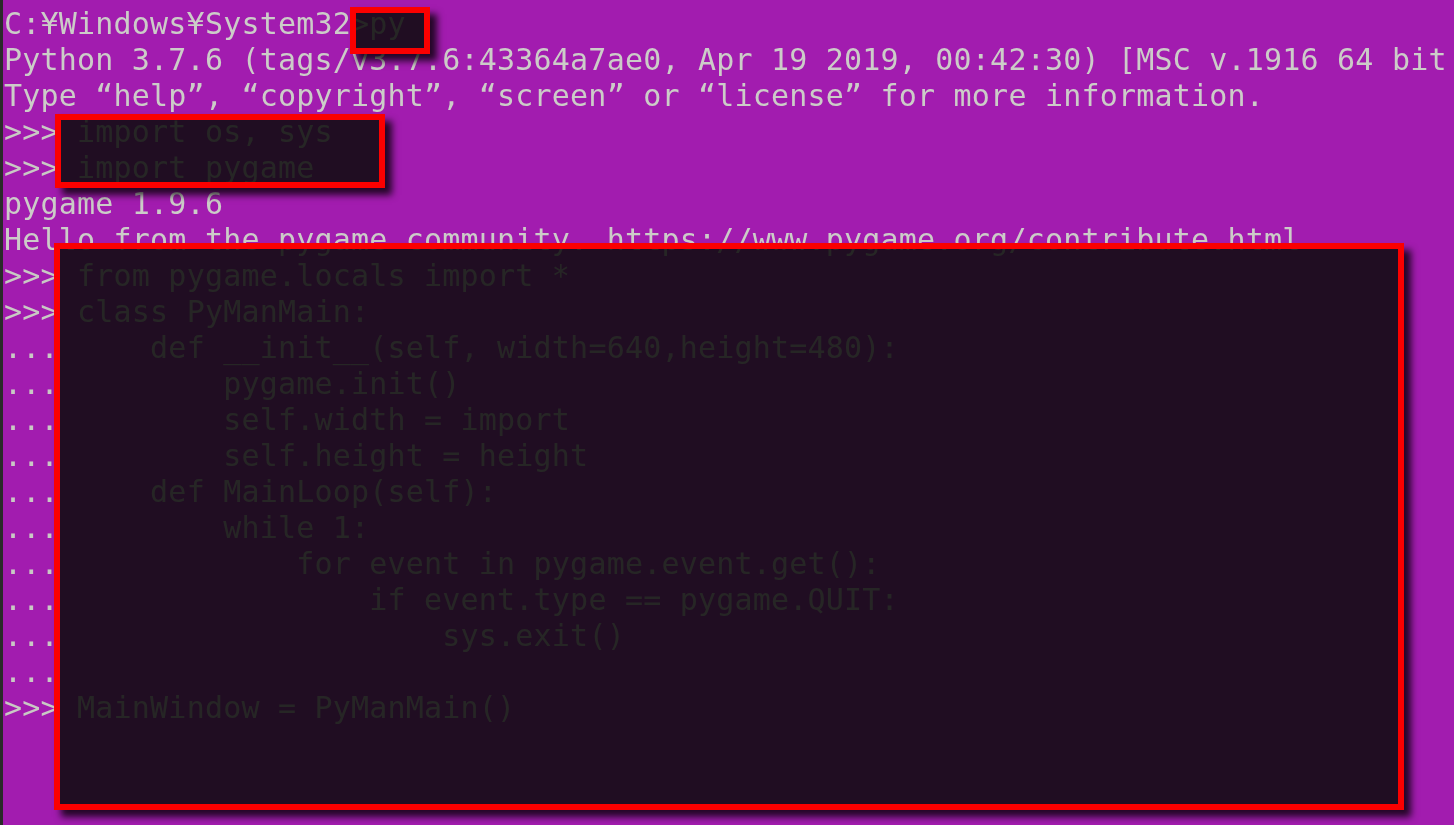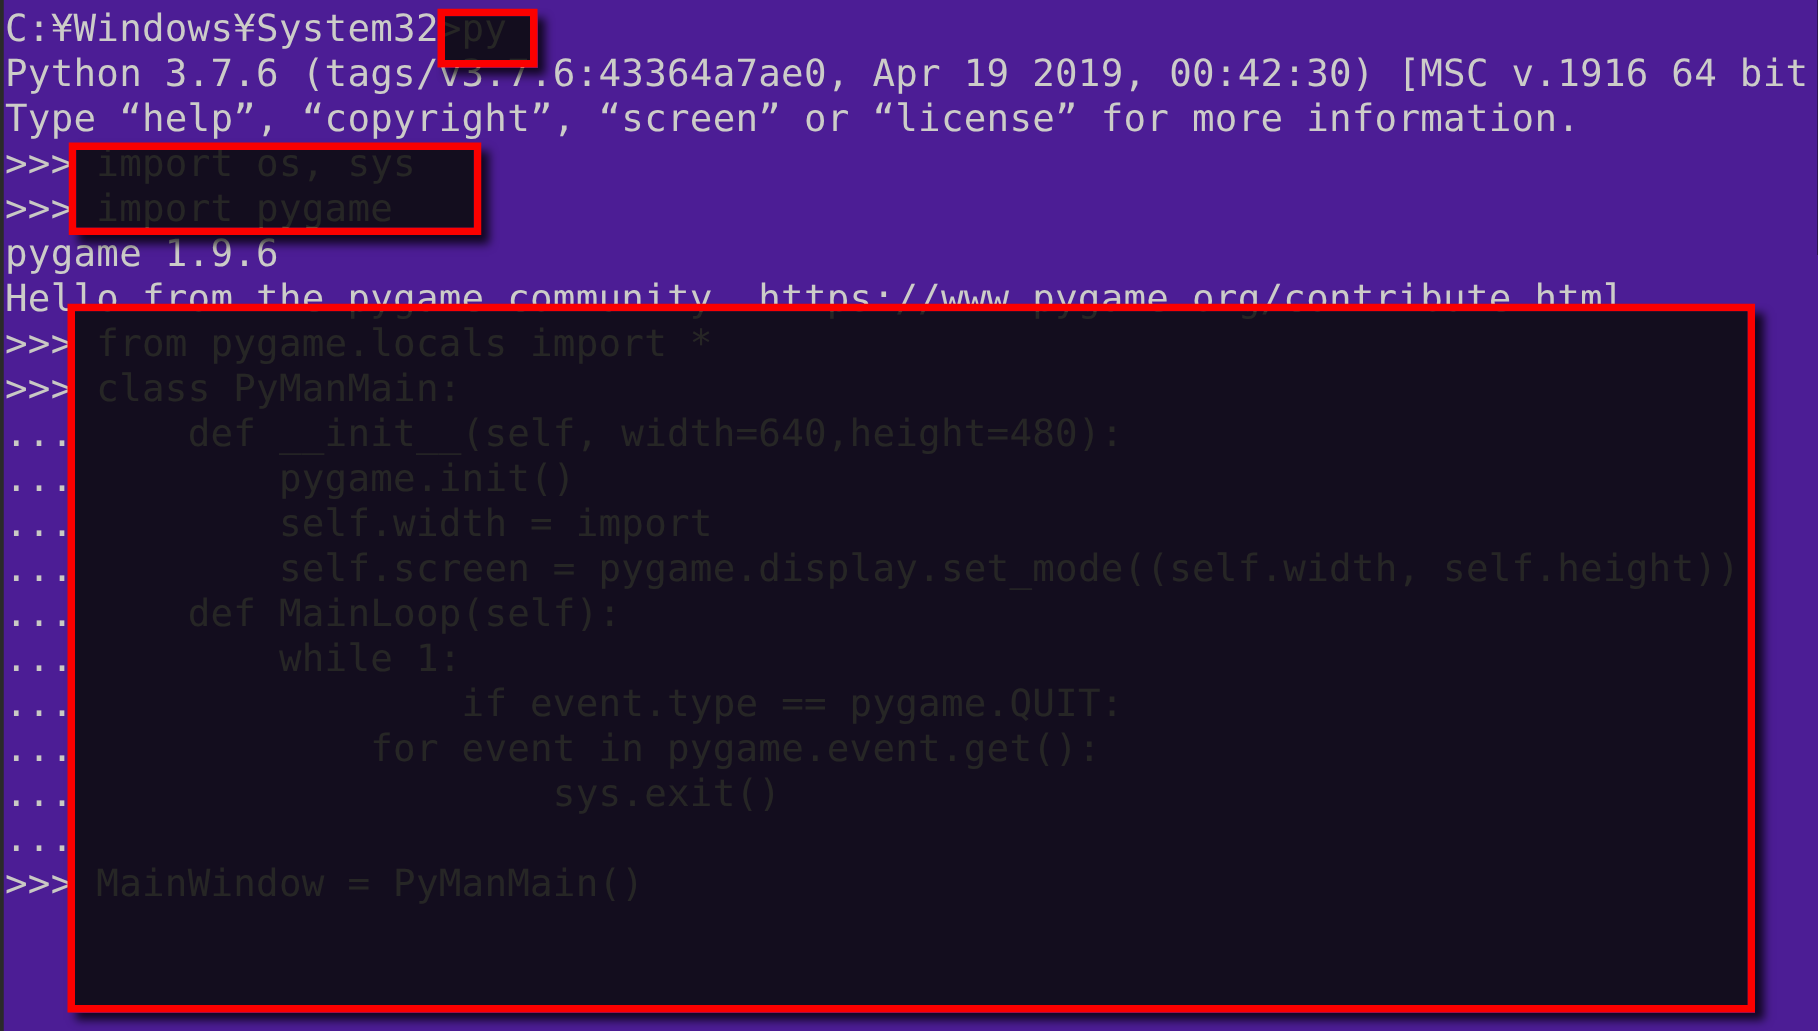--- a/index.html
+++ b/index.html
@@ -13,21 +13,21 @@
     height: 825px;
     overflow: hidden;
     font-family: "DejaVu Sans Mono", "Liberation Mono", monospace;
   }
 
   
   #console {
     position: relative;
     width: 1454px;
     height: 825px;
-    background: #4c1d95;
+    background: #a21caf;
     overflow: hidden;
   }
 
   
   #console::before {
     content: "";
     position: absolute;
     left: 0; top: 0;
     width: 3px; height: 825px;
     background: #2a2a2a;
@@ -88,25 +88,25 @@
     <div class="line"><span class="prompt-chev"></span><span>Type “help”, “copyright”, “screen” or “license” for more information.</span></div>
     <div class="line"><span class="prompt-chev">&gt;&gt;&gt;</span><span> import os, sys</span></div>
     <div class="line"><span class="prompt-chev">&gt;&gt;&gt;</span><span> import pygame</span></div>
     <div class="line"><span class="prompt-chev"></span><span>pygame 1.9.6</span></div>
     <div class="line"><span class="prompt-chev"></span><span>Hello from the pygame community. https://www.pygame.org/contribute.html</span></div>
     <div class="line"><span class="prompt-chev">&gt;&gt;&gt;</span><span> from pygame.locals import *</span></div>
     <div class="line"><span class="prompt-chev">&gt;&gt;&gt;</span><span> class PyManMain:</span></div>
     <div class="line"><span class="prompt-chev">...</span><span>     def __init__(self, width=640,height=480):</span></div>
     <div class="line"><span class="prompt-chev">...</span><span>         pygame.init()</span></div>
     <div class="line"><span class="prompt-chev">...</span><span>         self.width = import</span></div>
-    <div class="line"><span class="prompt-chev">...</span><span>         self.screen = pygame.display.set_mode((self.width, self.height))</span></div>
+    <div class="line"><span class="prompt-chev">...</span><span>         self.height = height</span></div>
     <div class="line"><span class="prompt-chev">...</span><span>     def MainLoop(self):</span></div>
     <div class="line"><span class="prompt-chev">...</span><span>         while 1:</span></div>
+    <div class="line"><span class="prompt-chev">...</span><span>             for event in pygame.event.get():</span></div>
     <div class="line"><span class="prompt-chev">...</span><span>                 if event.type == pygame.QUIT:</span></div>
-    <div class="line"><span class="prompt-chev">...</span><span>             for event in pygame.event.get():</span></div>
     <div class="line"><span class="prompt-chev">...</span><span>                     sys.exit()</span></div>
     <div class="line"><span class="prompt-chev">...</span><span></span></div>
     <div class="line"><span class="prompt-chev">&gt;&gt;&gt;</span><span> MainWindow = PyManMain()</span></div>
   </div>
 
   <div class="redbox box-py">
       <span class="veil"></span>
     </div>
   <div class="redbox box-imp">
       <span class="veil"></span>

